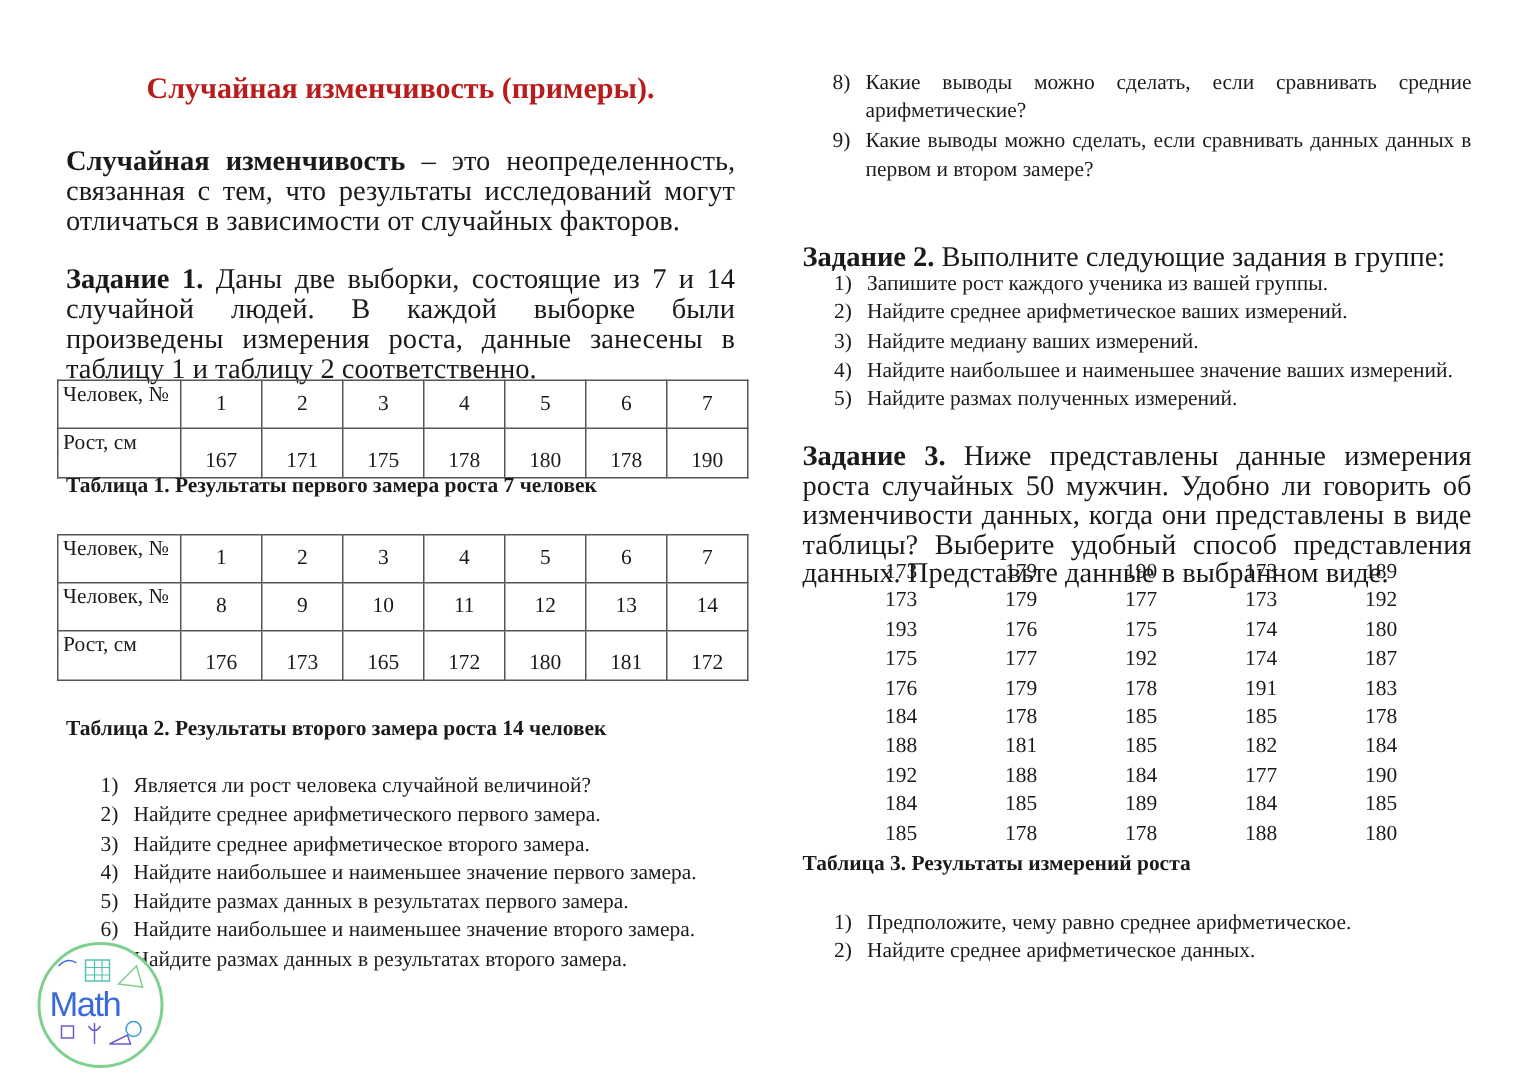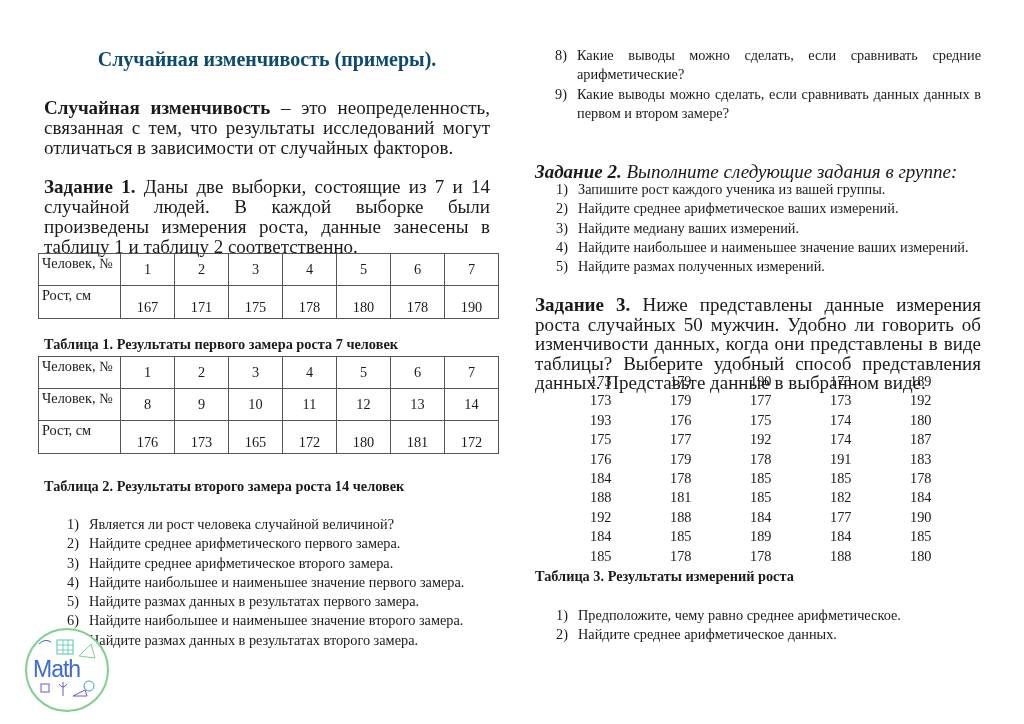--- a/index.html
+++ b/index.html
@@ -2,21 +2,21 @@
 <html><head>
 <meta charset="utf-8">
 <style>
   html, body { margin:0; padding:0; }
   body {
     width:1024px; height:724px; background:#ffffff; position:relative; overflow:hidden;
     font-family:"Liberation Serif", serif; color:#1a1a1a;
   }
   .title {
     position:absolute; top:48px; left:44px; width:446px; text-align:center;
-    font-weight:bold; font-size:20px; color:#0c4a6e;
+    font-weight:bold; font-size:20px; color:#b91c1c;
   }
   .para {
     position:absolute; font-size:19px; line-height:20px; text-align:justify;
   }
   .para b { font-weight:bold; }
   table.data {
     position:absolute; border-collapse:collapse; font-size:14.3px;
   }
   table.data td {
     border:1px solid #555; height:30px; padding:0; text-align:center; vertical-align:middle;
@@ -75,21 +75,21 @@
     <td class="val">167</td>
     <td class="val">171</td>
     <td class="val">175</td>
     <td class="val">178</td>
     <td class="val">180</td>
     <td class="val">178</td>
     <td class="val">190</td>
   </tr>
 </tbody>
   </table>
-<div class="caption" style="left:44px; top:316px;margin-top:20px;">Таблица 1. Результаты первого замера роста 7 человек</div>
+<div class="caption" style="left:44px; top:316px;">Таблица 1. Результаты первого замера роста 7 человек</div>
 
 <table class="data" style="left:38px; top:356px;">
   <tbody>
       <tr>
     <td class="lbl">Человек, №</td>
     <td>1</td>
     <td>2</td>
     <td>3</td>
     <td>4</td>
     <td>5</td>
@@ -172,21 +172,21 @@
   <li>
       <span class="n" style="width:22px;">8)</span>
       <span class="t">Какие выводы можно сделать, если сравнивать средние арифметические?</span>
     </li>
   <li>
       <span class="n" style="width:22px;">9)</span>
       <span class="t">Какие выводы можно сделать, если сравнивать данных данных в первом и втором замере?</span>
     </li>
 </ol>
 
-<div class="para" style="left:535px; top:162px; width:446px;font-style:italic;">
+<div class="para" style="left:535px; top:162px; width:446px;">
   <b>Задание 2.</b><span> Выполните следующие задания в группе:</span>
 </div>
 <ol class="q" style="left:556px; top:180px; width:425px;">
   <li>
       <span class="n">1)</span>
       <span class="t">Запишите рост каждого ученика из вашей группы.</span>
     </li>
   <li>
       <span class="n">2)</span>
       <span class="t">Найдите среднее арифметическое ваших измерений.</span>

